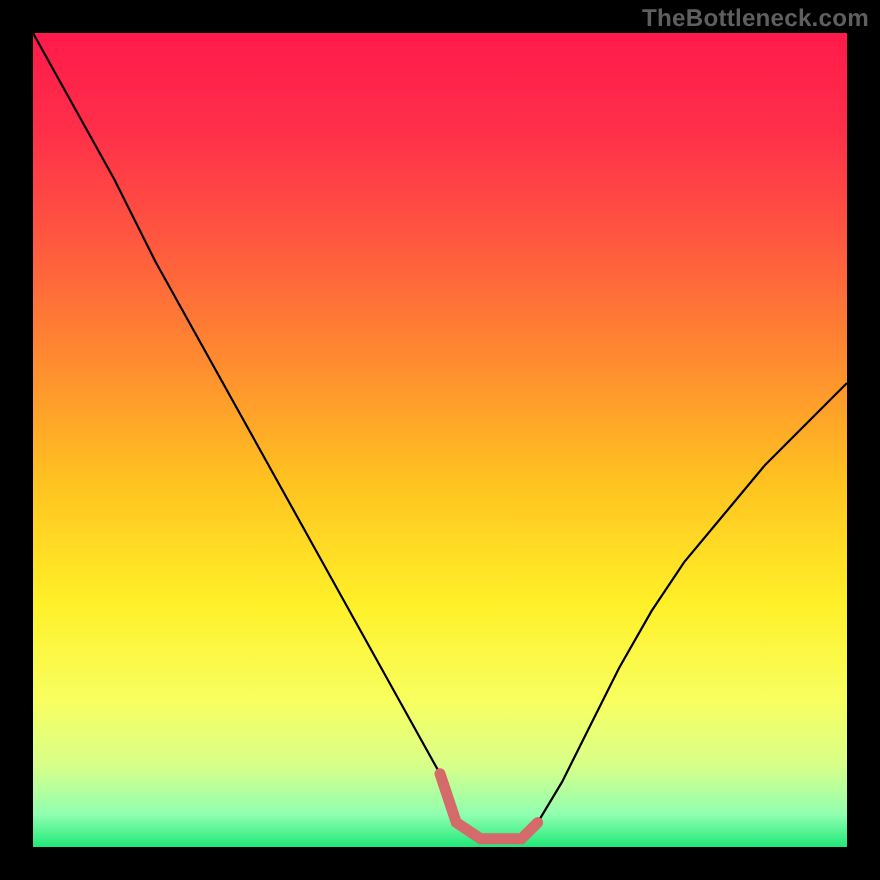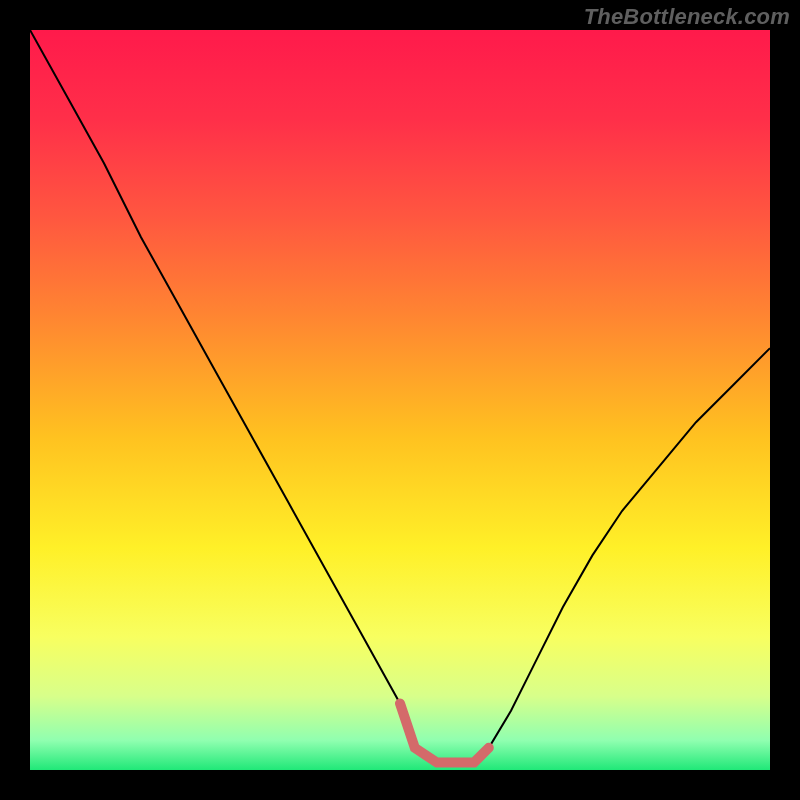--- a/index.html
+++ b/index.html
@@ -19,21 +19,20 @@
   }
   .attribution {
     position: absolute;
     top: 4px;
     right: 10px;
     color: #5f5f5f;
     font-size: 22px;
     font-weight: bold;
     letter-spacing: 0.2px;
     z-index: 10;
-    font-style: italic;
   }
   svg.plot {
     position: absolute;
     left: 30px;
     top: 30px;
     width: 740px;
     height: 740px;
     display: block;
   }
 </style>

